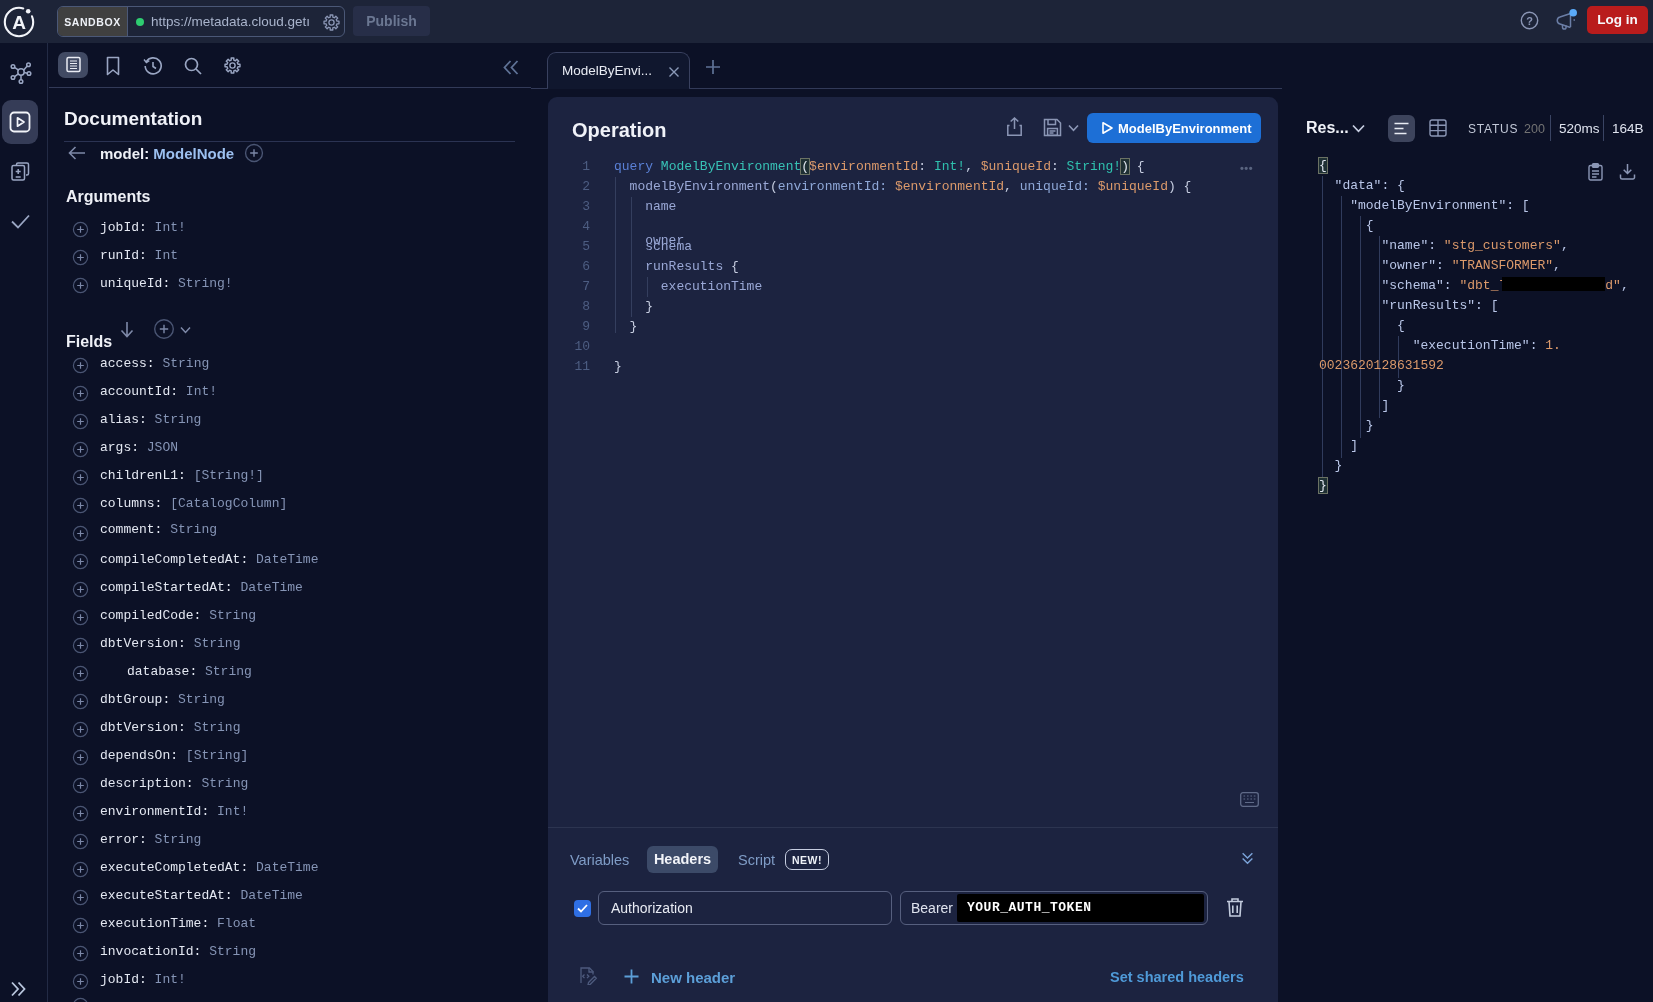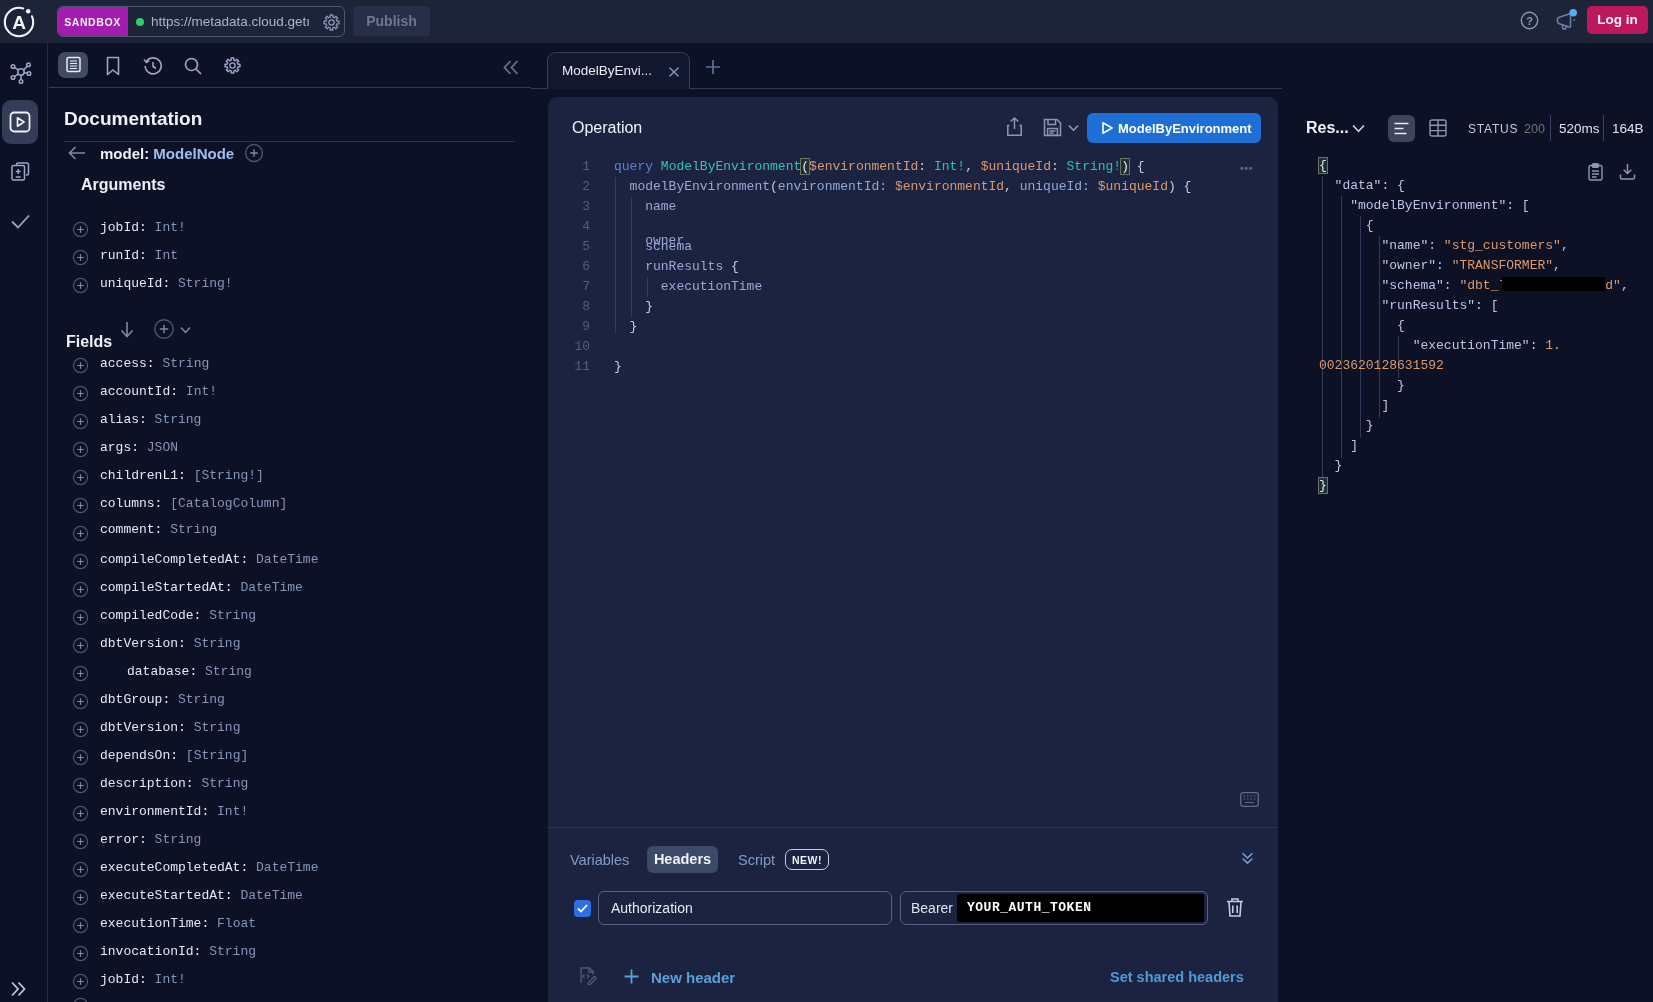--- a/index.html
+++ b/index.html
@@ -3,43 +3,43 @@
 <meta charset="utf-8">
 <style>
   * { margin:0; padding:0; box-sizing:border-box; }
   html,body { width:1653px; height:1002px; overflow:hidden; }
   body { background:#0c1126; font-family:"Liberation Sans", sans-serif; position:relative; }
   .abs { position:absolute; }
   .mono { font-family:"Liberation Mono", monospace; }
   
   #topbar { position:absolute; left:0; top:0; width:1653px; height:43px; background:#1d2438; }
   #urlgroup { position:absolute; left:57px; top:6px; width:288px; height:31px; border:1px solid #4b5877; border-radius:6px; display:flex; }
-  #sandboxseg { width:70px; height:100%; background:#a21caf; border-right:1px solid #4b5877; border-radius:5px 0 0 5px; color:#eef1f7; font-size:10.5px; font-weight:bold; letter-spacing:.6px; display:flex; align-items:center; justify-content:center; }
+  #sandboxseg { width:70px; height:100%; background:#404040; border-right:1px solid #4b5877; border-radius:5px 0 0 5px; color:#eef1f7; font-size:10.5px; font-weight:bold; letter-spacing:.6px; display:flex; align-items:center; justify-content:center; }
   #urlseg { flex:1; display:flex; align-items:center; padding-left:8px; color:#a9b4cc; font-size:13.5px; white-space:nowrap; overflow:hidden; }
   .greendot { width:8px; height:8px; border-radius:50%; background:#2ecc71; margin-right:7px; flex:none; }
   #publish { position:absolute; left:353px; top:6px; width:77px; height:30px; background:#272e48; border-radius:4px; color:#6b7792; font-weight:bold; font-size:14px; text-align:center; line-height:30px; }
-  #login { position:absolute; left:1587px; top:6px; width:61px; height:28px; background:#be185d; border-radius:5px; color:#f7f9fc; font-weight:bold; font-size:13.5px; text-align:center; line-height:28px; }
+  #login { position:absolute; left:1587px; top:6px; width:61px; height:28px; background:#b91c1c; border-radius:5px; color:#f7f9fc; font-weight:bold; font-size:13.5px; text-align:center; line-height:28px; }
   
   #rail { position:absolute; left:0; top:43px; width:48px; height:959px; background:#0c1126; border-right:1px solid #232b45; }
   #railactive { position:absolute; left:2px; top:100px; width:36px; height:44px; background:#353c57; border-radius:9px; }
   
   #sidehead { position:absolute; left:49px; top:43px; width:482px; height:45px; border-bottom:1px solid #323a58; }
   .sideicon-active { position:absolute; left:58px; top:52px; width:30px; height:26px; background:#414a63; border-radius:7px; }
   #doc-title { position:absolute; left:64px; top:108px; color:#f0f2f8; font-size:19px; font-weight:bold; }
   #doc-div { position:absolute; left:64px; top:141px; width:451px; height:1px; background:#2b3352; }
   .h2 { color:#eef0f6; font-size:16px; font-weight:bold; }
   .fieldrow { position:absolute; left:72px; width:440px; height:18px; font-size:13px; white-space:pre; }
   .fieldrow .nm { color:#e4e8f2; }
   .fieldrow .tp { color:#8695b6; }
   
   #tab { position:absolute; left:547px; top:52px; width:143px; height:37px; border:1px solid #39415f; border-bottom:none; border-radius:9px 9px 0 0; background:#10172e; color:#e8ebf3; font-size:13.5px; }
   #tabline-l { position:absolute; left:531px; top:88px; width:17px; height:1px; background:#323a58; }
   #tabline-r { position:absolute; left:689px; top:88px; width:593px; height:1px; background:#323a58; }
   #card { position:absolute; left:548px; top:97px; width:730px; height:905px; background:#1c2340; border-radius:9px 9px 0 0; }
-  #op-title { position:absolute; left:572px; top:119px; color:#f0f2f8; font-size:16px; font-weight:normal; }
+  #op-title { position:absolute; left:572px; top:119px; color:#f0f2f8; font-size:20px; font-weight:bold; }
   #runbtn { position:absolute; left:1087px; top:113px; width:174px; height:30px; background:#1d6fd6; border-radius:6px; color:#fff; font-weight:bold; font-size:14px; }
   .codeline { position:absolute; height:20px; line-height:20px; font-size:13px; white-space:pre; }
   .lnum { position:absolute; width:28px; text-align:right; height:20px; line-height:20px; font-size:13px; color:#4d5d82; }
   .guide { position:absolute; width:1px; background:#343e5e; }
   
   .kw { color:#5a80d6; } .opname { color:#38c2b6; } .typ { color:#2fc1ae; }
   .vari { color:#dc9a6b; } .fld { color:#9aa8d6; } .pun { color:#c6cde0; } .argn { color:#8fa8d8; }
   .brk { outline:1px solid #6b7264; background:#1e2f33; color:#dfe4ee; }
   
   #hdr-div { position:absolute; left:548px; top:827px; width:730px; height:1px; background:#2c3450; }
@@ -146,21 +146,21 @@
 <div id="doc-title">Documentation</div>
 <div id="doc-div"></div>
 <svg class="abs" style="left:68px; top:146px" width="18" height="14" viewBox="0 0 18 14">
     <path d="M7.5 1 L1.5 7 L7.5 13 M1.5 7 H17" stroke="#7e89a8" stroke-width="1.6" fill="none"></path>
   </svg>
 <div class="abs" style="left:100px; top:145px; font-size:15px; font-weight:bold; color:#eef0f6;">model: <span style="color:#9cc0f0;">ModelNode</span></div>
 <svg class="abs" style="left:244px; top:143px" width="20" height="20" viewBox="0 0 22 22">
   <circle cx="11" cy="11" r="9.3" fill="none" stroke="#4a5573" stroke-width="1.5"></circle>
   <path d="M11 6.8 v8.4 M6.8 11 h8.4" stroke="#7c88a8" stroke-width="1.5"></path>
 </svg>
-<div class="abs h2" style="left:66px; top:176px;margin-left:15px;">Arguments</div>
+<div class="abs h2" style="left:66px; top:188px;">Arguments</div>
 <svg class="abs" style="left:72px; top:221px" width="17" height="17" viewBox="0 0 17 17">
     <circle cx="8.5" cy="8.5" r="7.1" fill="none" stroke="#4a5573" stroke-width="1.2"></circle>
     <path d="M8.5 5.2 v6.6 M5.2 8.5 h6.6" stroke="#7c88a8" stroke-width="1.2"></path>
   </svg>
 <svg class="abs" style="left:72px; top:249px" width="17" height="17" viewBox="0 0 17 17">
     <circle cx="8.5" cy="8.5" r="7.1" fill="none" stroke="#4a5573" stroke-width="1.2"></circle>
     <path d="M8.5 5.2 v6.6 M5.2 8.5 h6.6" stroke="#7c88a8" stroke-width="1.2"></path>
   </svg>
 <svg class="abs" style="left:72px; top:277px" width="17" height="17" viewBox="0 0 17 17">
     <circle cx="8.5" cy="8.5" r="7.1" fill="none" stroke="#4a5573" stroke-width="1.2"></circle>

